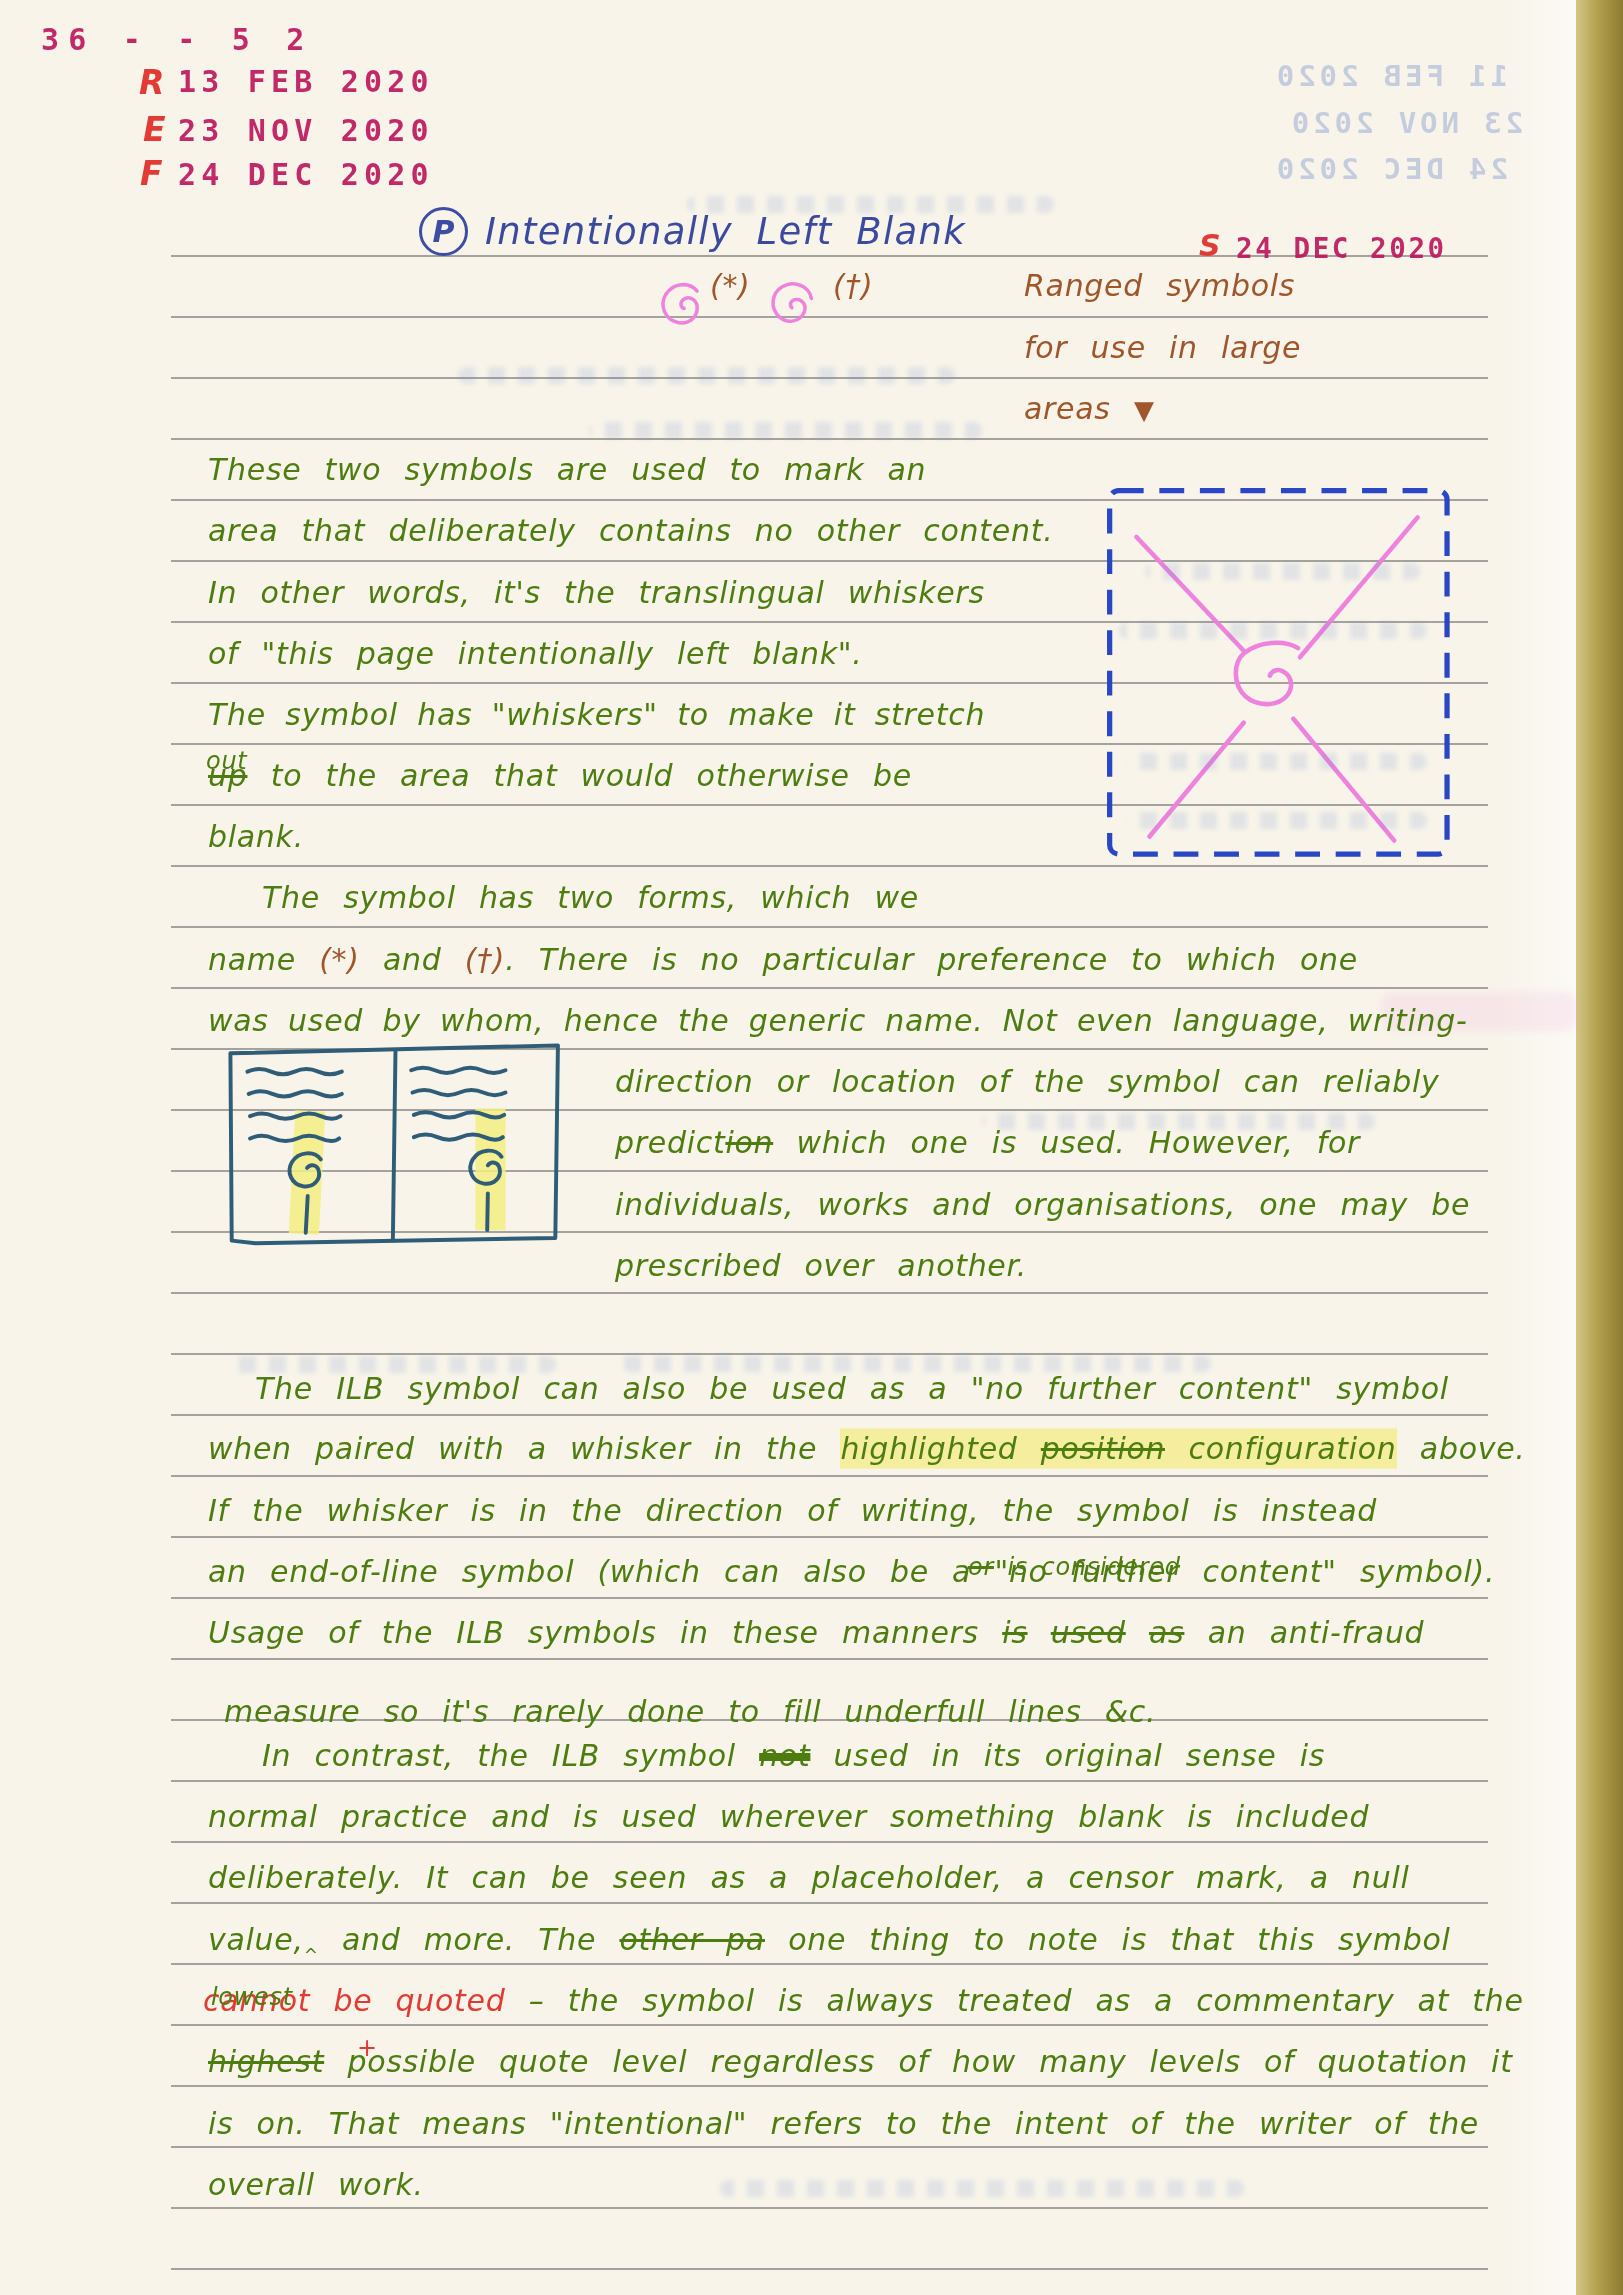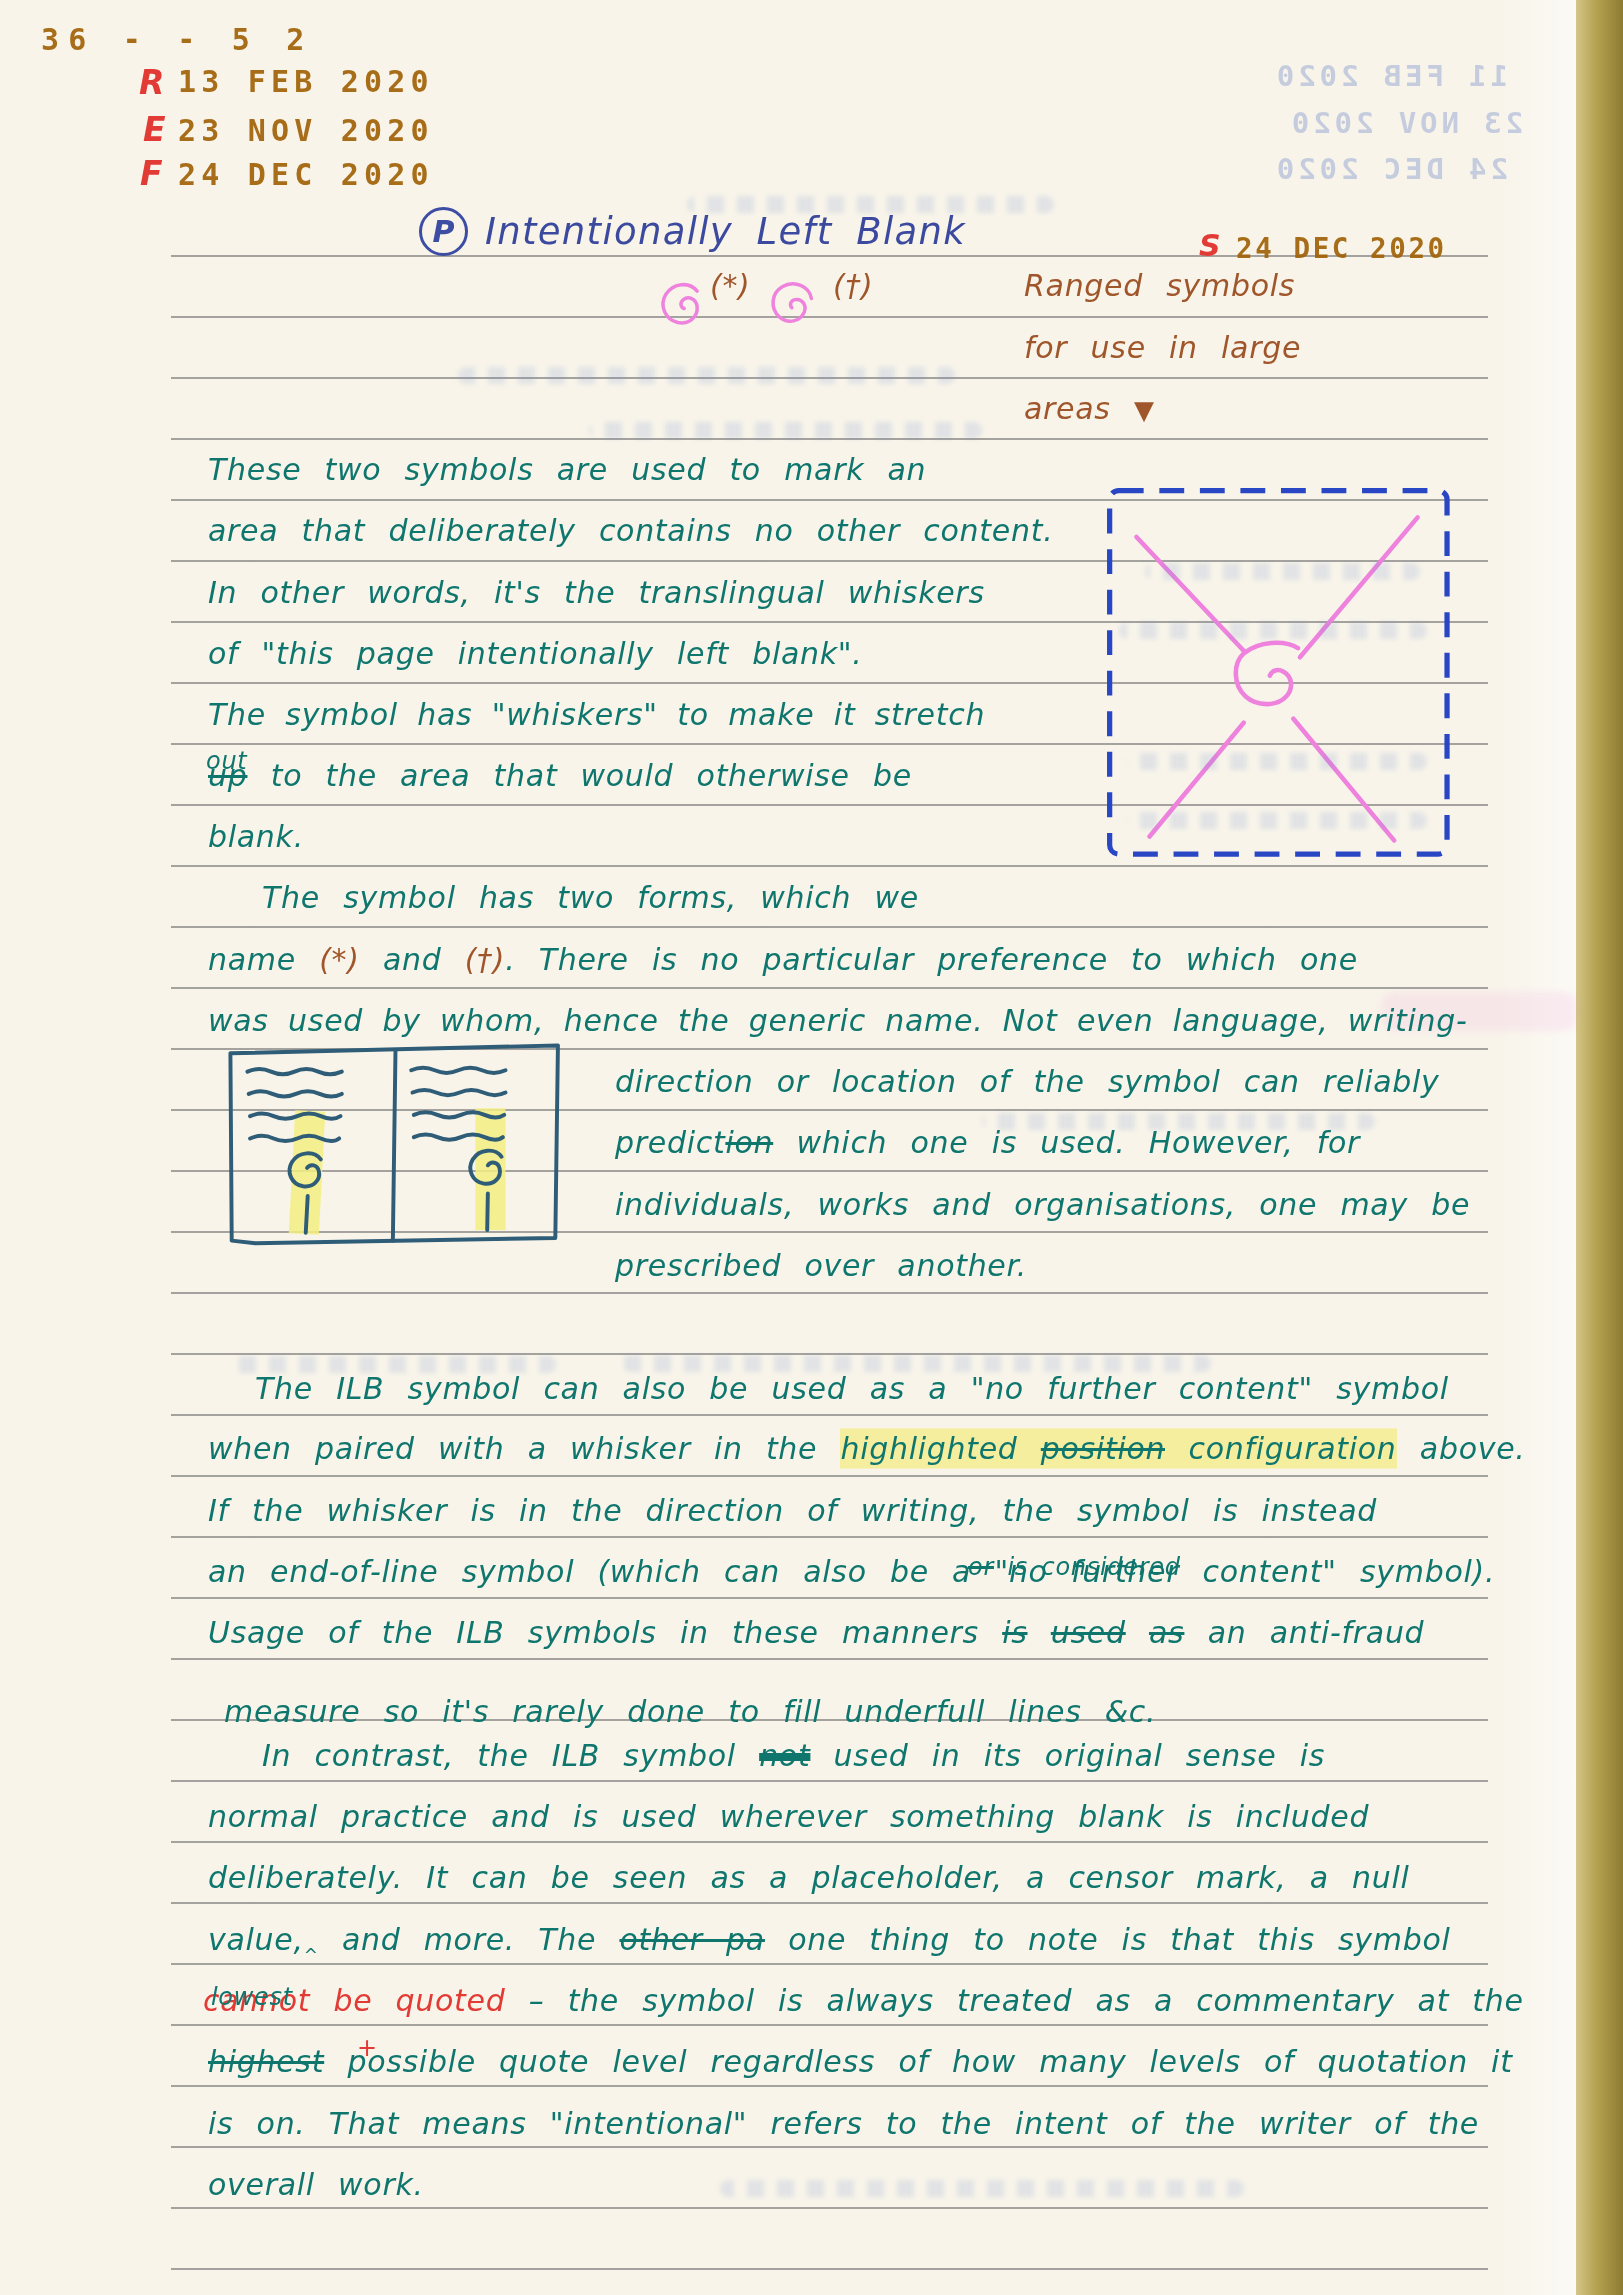--- a/index.html
+++ b/index.html
@@ -8,29 +8,29 @@
   .page-right-light{position:absolute;top:0;right:46px;width:79px;height:100%;
         background:linear-gradient(to right, rgba(255,255,255,0), rgba(255,255,255,.55));}
   .edge-band{position:absolute;top:0;right:0;width:47px;height:100%;
         background:linear-gradient(to right,#d3c588,#b3a14e 45%,#8e7b33);}
   .rules{position:absolute;left:171px;top:196px;width:1317px;height:2100px;
         background:repeating-linear-gradient(to bottom, transparent 0px 59px, rgba(95,95,95,.55) 59px 61px);}
   
   .line{position:absolute;white-space:nowrap;font-style:italic;font-size:30px;
         letter-spacing:0.7px;word-spacing:13px;color:#3d4da3;}
   .line.small{font-size:24px;word-spacing:5.2px;}
-  .ink-blue{color:#0f766e;} .ink-red{color:#e23b35;} .ink-orange{color:#a0562b;}
+  .ink-blue{color:#4d7c0f;} .ink-red{color:#e23b35;} .ink-orange{color:#a0562b;}
   .strike{text-decoration:line-through;text-decoration-thickness:2.6px;}
   .scribble{text-decoration:line-through;text-decoration-thickness:7.9px;}
   .hl{background:#f5ee9e;box-shadow:0 2.6px 0 #f5ee9e,0 -2.6px 0 #f5ee9e;text-align:right;}
   .sub{font-size:17px;vertical-align:-10.5px;}
   .tri{font-style:normal;font-size:26px;letter-spacing:0;}
   
   .stamp{position:absolute;font-family:"DejaVu Sans Mono",monospace;font-weight:bold;
-        color:#a16207;letter-spacing:5.2px;font-size:30px;opacity:.92;}
+        color:#be185d;letter-spacing:5.2px;font-size:30px;opacity:.92;}
   .stamp-letter{position:absolute;font-family:"DejaVu Sans",sans-serif;font-style:italic;
         font-weight:bold;color:#e23b35;font-size:33px;}
   .ghost-stamp{position:absolute;font-family:"DejaVu Sans Mono",monospace;font-weight:bold;
         color:rgba(100,130,200,.35);letter-spacing:3.9px;font-size:29px;transform:scaleX(-1);
         filter:blur(0.7px);}
   
   .title-wrap{position:absolute;left:419px;top:207px;display:flex;align-items:center;}
   .p-badge{display:inline-flex;align-items:center;justify-content:center;width:43px;height:43px;
         border:3.3px solid #3d4da3;border-radius:50%;color:#3d4da3;font-size:30px;font-weight:bold;
         font-style:italic;}

